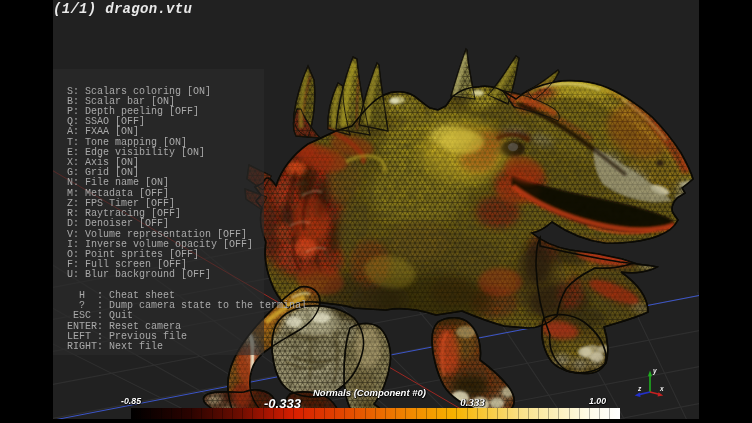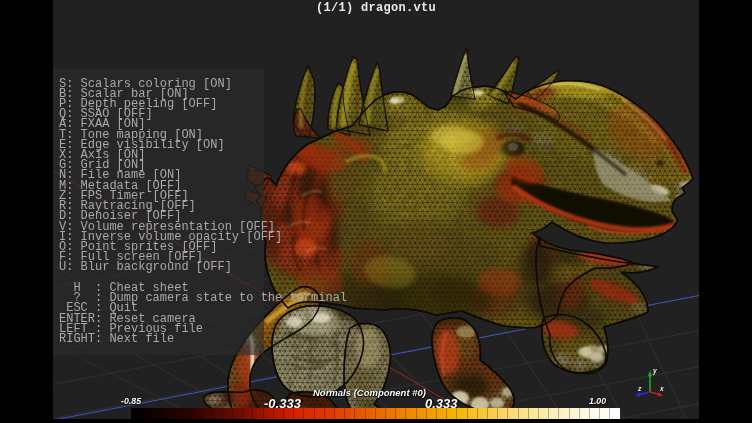--- a/index.html
+++ b/index.html
@@ -1,24 +1,24 @@
 <!DOCTYPE html>
 <html><head>
 <meta charset="utf-8">
 <style>
   html,body{margin:0;padding:0;background:#000;}
   #stage{position:relative;width:752px;height:423px;background:#000;overflow:hidden;
          font-family:"Liberation Sans", sans-serif;}
   #vp{position:absolute;left:53px;top:0;width:646px;height:419px;background:#212121;overflow:hidden;}
-  #title{position:absolute;left:0;top:1px;width:646px;text-align:center;
-         font-family:"Liberation Mono", monospace;font-size:12px;letter-spacing:0.3px;
-         color:#e9e9e9;font-weight:bold;}
+  #title{position:absolute;left:0;top:1px;width:646px;
+         font-family:"Liberation Mono", monospace;font-size:14px;letter-spacing:0.3px;
+         color:#e9e9e9;font-weight:bold;font-style:italic;}
   #cheat{position:absolute;left:0px;top:69px;width:211px;height:286px;background:rgba(44,44,44,0.62);}
-  #cheat pre{margin:0;position:absolute;left:6px;top:9.5px;
-       font-family:"Liberation Mono", monospace;font-size:12px;line-height:10.22px;
+  #cheat pre{margin:8px;position:absolute;left:6px;top:9.5px;
+       font-family:"Liberation Mono", monospace;font-size:10px;line-height:10.22px;
        color:#a9a9a9;letter-spacing:0px;}
   .sbt{position:absolute;color:#fff;font-style:italic;font-weight:bold;
        text-shadow:0 1px 1px #000, 1px 0 1px #000;}
 </style>
 </head>
 <body>
 <div id="stage">
   <div id="vp">
     <svg id="scene" width="646" height="419" viewBox="53 0 646 419" style="position:absolute;left:0;top:0">
       <g id="grid">
@@ -397,20 +397,20 @@
   ?  : Dump camera state to the terminal
  ESC : Quit
 ENTER: Reset camera
 LEFT : Previous file
 RIGHT: Next file</pre>
       </div>
     <div id="title">(1/1) dragon.vtu</div>
     <div class="sbt" style="left:260px;top:386.5px;width:240px;text-align:left;font-size:9.5px;">Normals (Component #0)</div>
     <div class="sbt" style="left:48px;top:396px;width:60px;text-align:center;font-size:8.8px;">-0.85</div>
     <div class="sbt" style="left:211px;top:396px;width:60px;font-size:13px;">-0.333</div>
-    <div class="sbt" style="left:372px;top:396px;width:60px;text-align:left;font-size:13px;">0.333</div>
+    <div class="sbt" style="left:372px;top:396px;width:60px;text-align:right;font-size:11px;font-family:Liberation Serif, serif;">0.333</div>
     <div class="sbt" style="left:536px;top:396px;width:60px;text-align:left;font-size:8.8px;">1.00</div>
     <div id="sbar" style="position:absolute;left:78px;top:408px;width:489px;height:11px;
       background:linear-gradient(to right,#000000 0%,#2a0300 12%,#6b0d00 22%,#a81400 28%,#d81f00 33.4%,#e04000 42%,#ea6600 50%,#f18c00 58%,#f6b200 66.2%,#f7cb40 73%,#fae28b 80%,#fcf0bc 87%,#fefbe9 94%,#ffffff 100%);"></div>
     <div style="position:absolute;left:78px;top:408px;width:489px;height:11px;
       background:repeating-linear-gradient(to right, rgba(0,0,0,0) 0px, rgba(0,0,0,0) 9.2px, rgba(0,0,0,0.28) 9.2px, rgba(0,0,0,0.28) 10.2px);"></div>
   </div>
 </div>
 
 </body></html>

